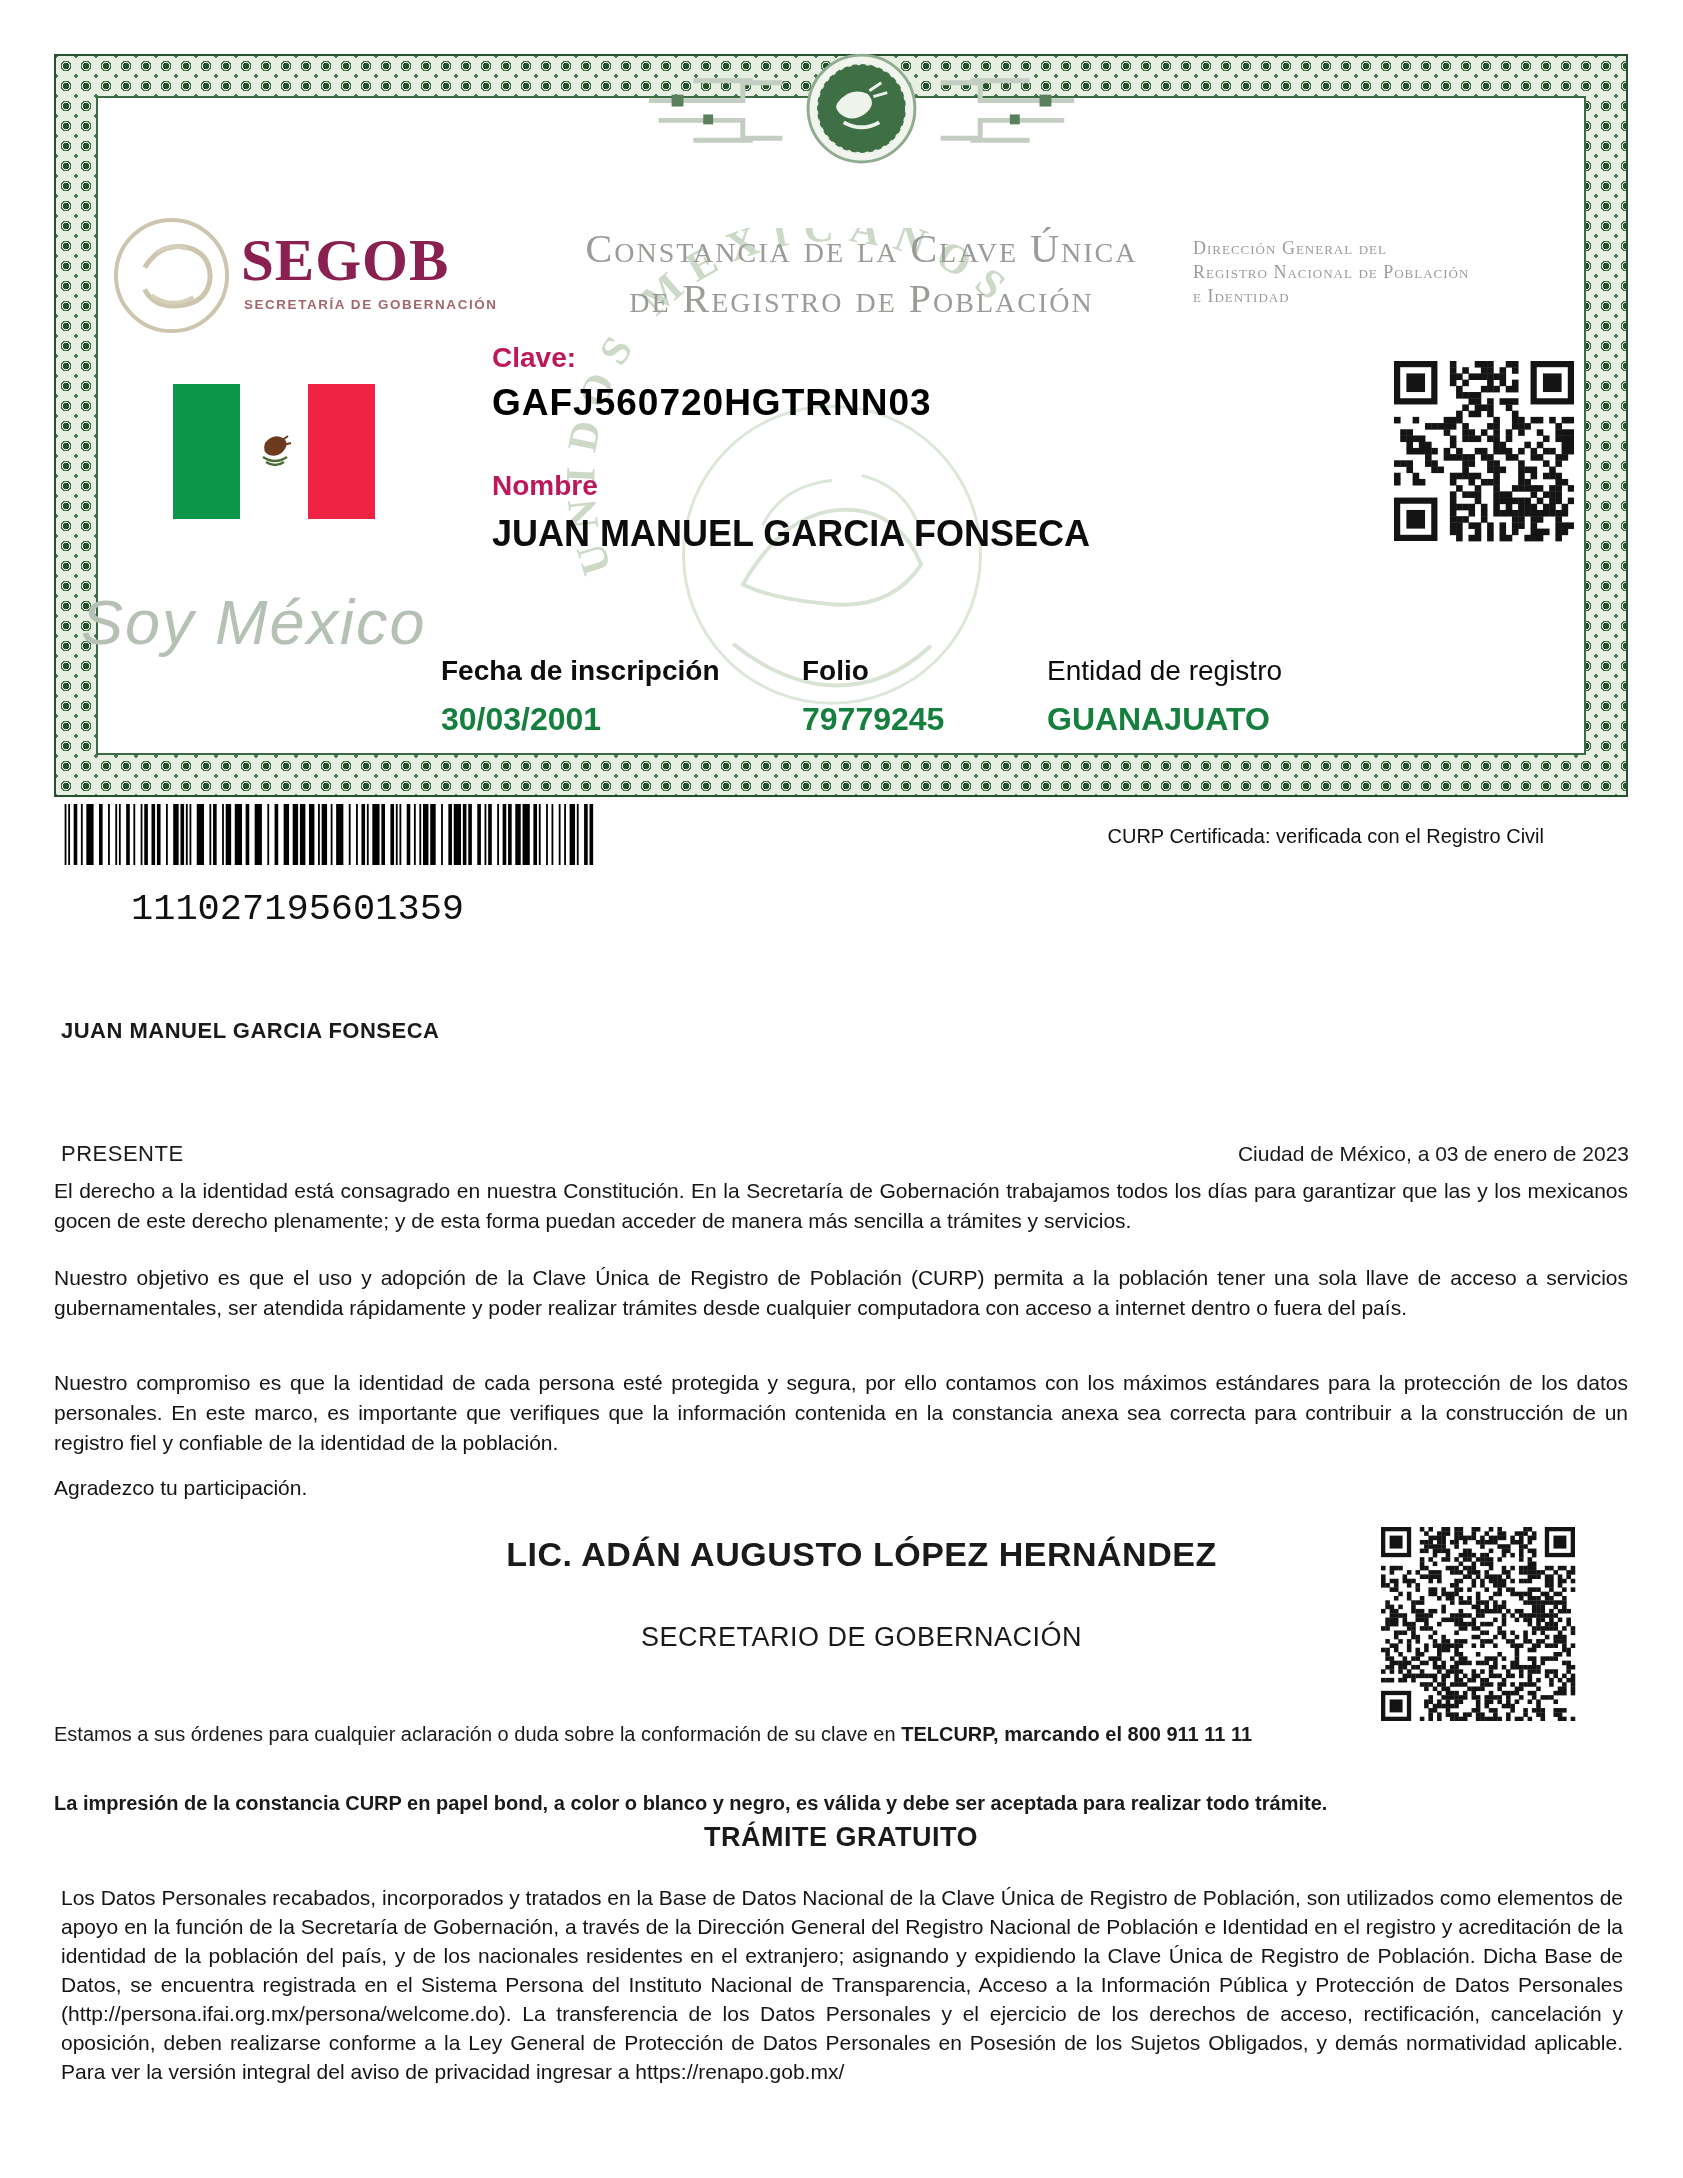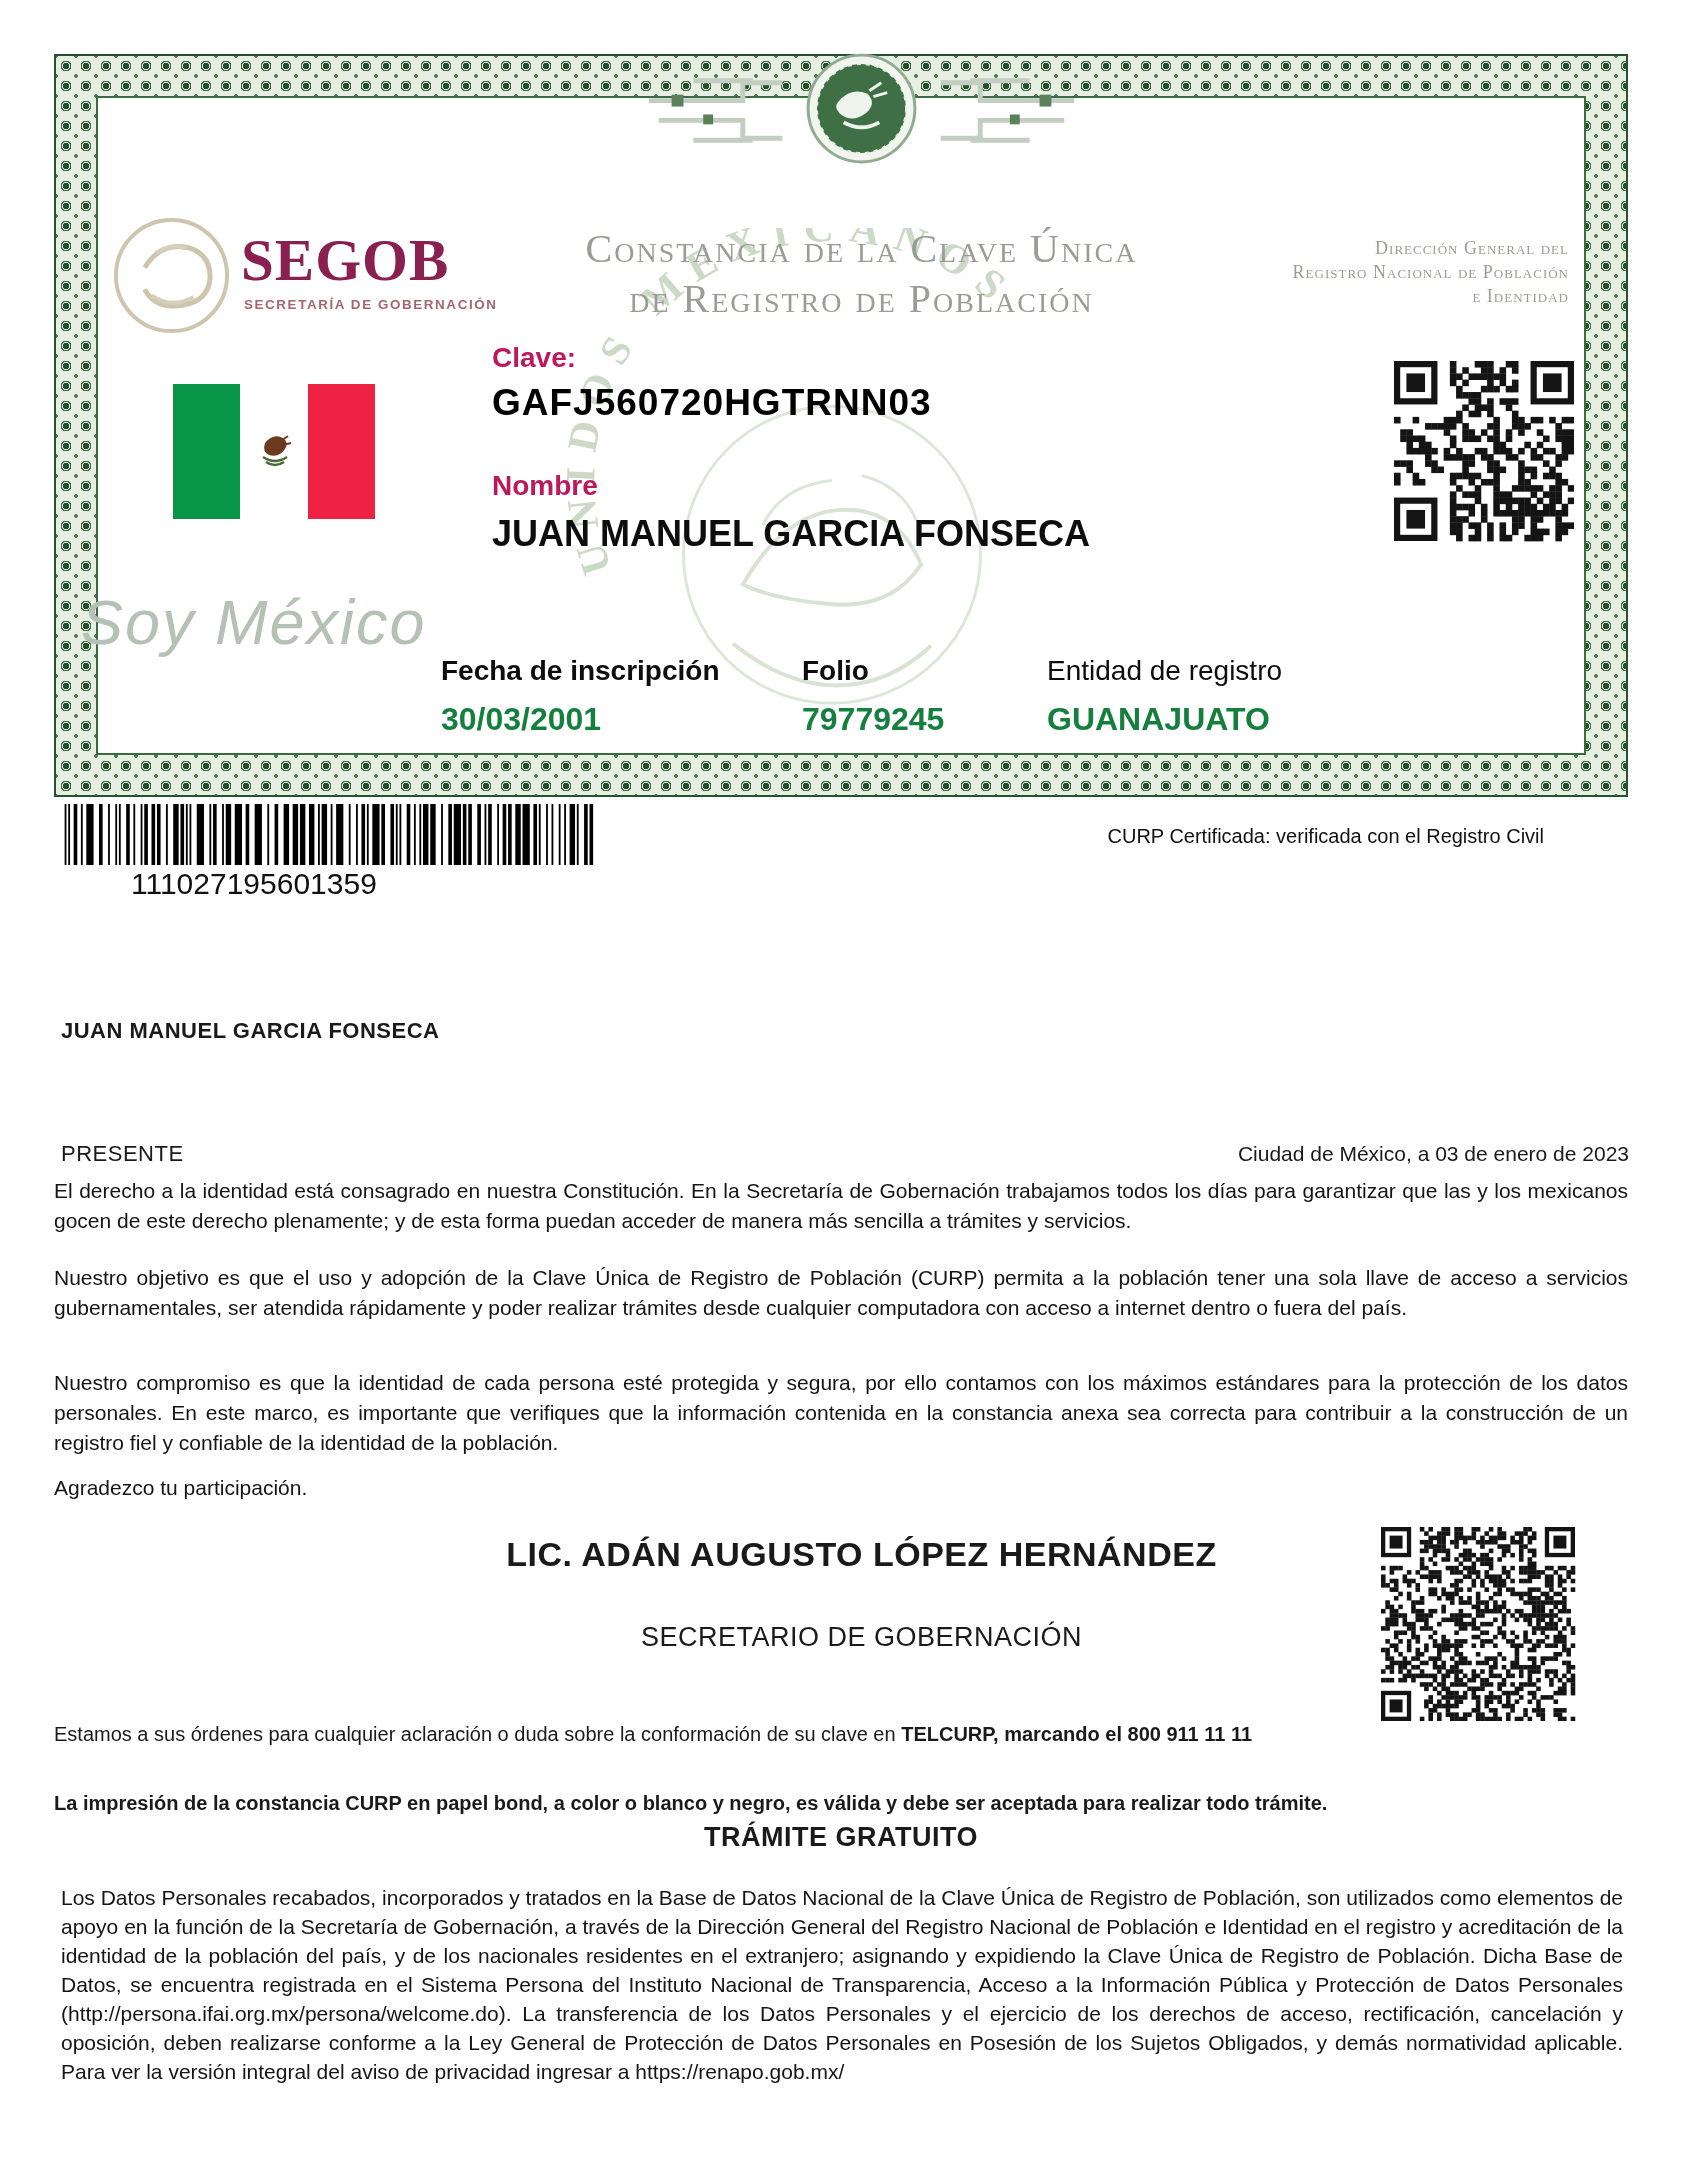--- a/index.html
+++ b/index.html
@@ -30,21 +30,21 @@
   .country-title{left:297px;top:158px;width:1129px;text-align:center;
     font-family:"Liberation Serif",serif;font-variant:small-caps;
     font-size:51px;letter-spacing:2px;color:#4f5f51;font-weight:600;}
   .doc-title{left:297px;top:224px;width:1129px;text-align:center;
     font-family:"Liberation Serif",serif;font-variant:small-caps;
     font-size:40px;line-height:50px;letter-spacing:2px;color:#9b9c97;}
   .segob-wordmark{left:241px;top:226px;font-family:"Liberation Serif",serif;
     font-size:59px;font-weight:bold;color:#8a2050;letter-spacing:1px;}
   .segob-sub{left:244px;top:297px;font-size:13.4px;font-weight:bold;
     letter-spacing:1.6px;color:#a4656e;}
-  .direccion{left:1193px;top:236px;width:376px;text-align:right;
+  .direccion{left:1193px;top:236px;width:376px;text-align:left;
     font-family:"Liberation Serif",serif;font-variant:small-caps;
     font-size:18px;line-height:24px;letter-spacing:1px;color:#9b9c97;}
 
   
   .lbl{font-weight:bold;font-size:28px;color:#be185d;}
   .clave-label{left:492px;top:342px;}
   .clave-value{left:492px;top:382px;font-weight:bold;font-size:37px;letter-spacing:1px;color:#000000;}
   .nombre-label{left:492px;top:470px;}
   .nombre-value{left:492px;top:513px;font-weight:bold;font-size:36px;color:#0d0d0d;}
 
@@ -58,21 +58,21 @@
 
   .flag{left:173px;top:384px;width:202px;height:135px;display:flex;}
   .flag .band{flex:1;}
   .flag-eagle{position:absolute;left:84px;top:47px;width:36px;height:42px;}
 
   .qr1{left:1394px;top:358px;width:180px;height:186px;}
   .qr2{left:1379px;top:1527px;width:198px;height:194px;}
 
   
   .barcode{left:61px;top:804px;width:543px;height:61px;}
-  .barcode-number{left:131px;top:867px;font-size:30px;color:#111;}
+  .barcode-number{left:131px;top:888px;font-size:37px;color:#111;font-family:Liberation Mono, monospace;}
   .certified-note{left:950px;top:825px;width:594px;text-align:right;font-size:20px;color:#111;}
 
   
   .recipient{left:61px;top:1018px;font-size:22px;font-weight:bold;letter-spacing:0.5px;}
   .salutation{left:61px;top:1141px;font-size:22px;letter-spacing:0.5px;}
   .dateline{left:1089px;top:1142px;width:540px;text-align:right;font-size:21px;}
   .para{left:54px;width:1574px;font-size:21px;line-height:30px;text-align:justify;color:#141414;}
   .p1{top:1176px;} .p2{top:1263px;} .p3{top:1368px;}
   .p4{top:1473px;text-align:left;}
   .sig-name{left:297px;top:1535px;width:1129px;text-align:center;

